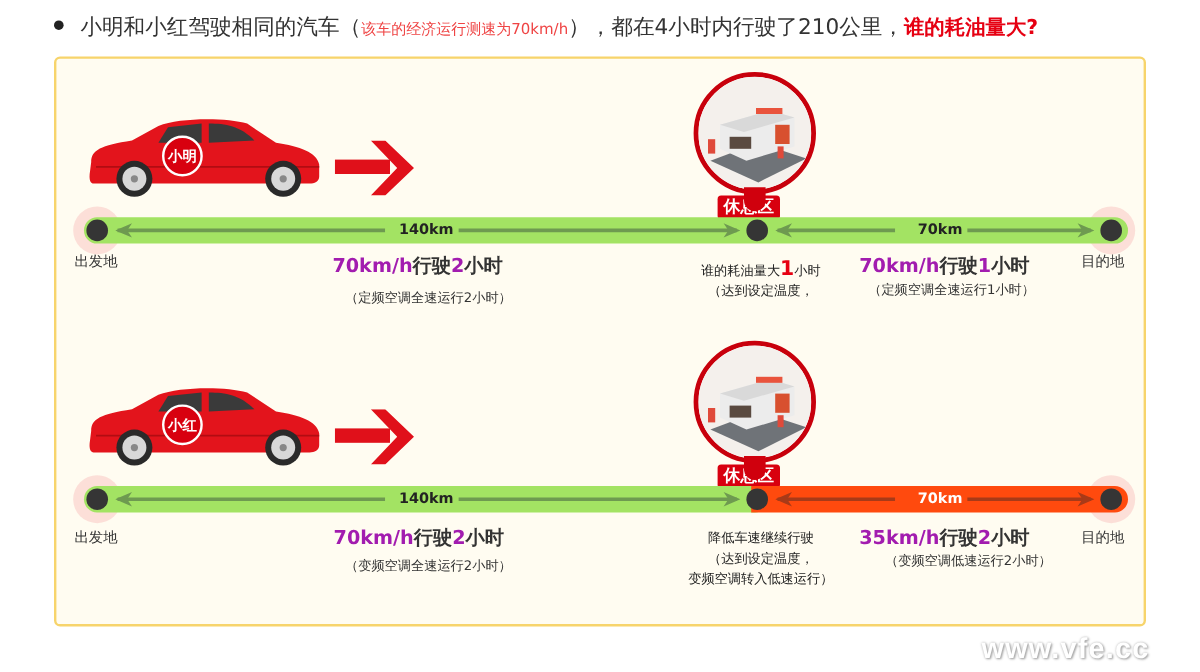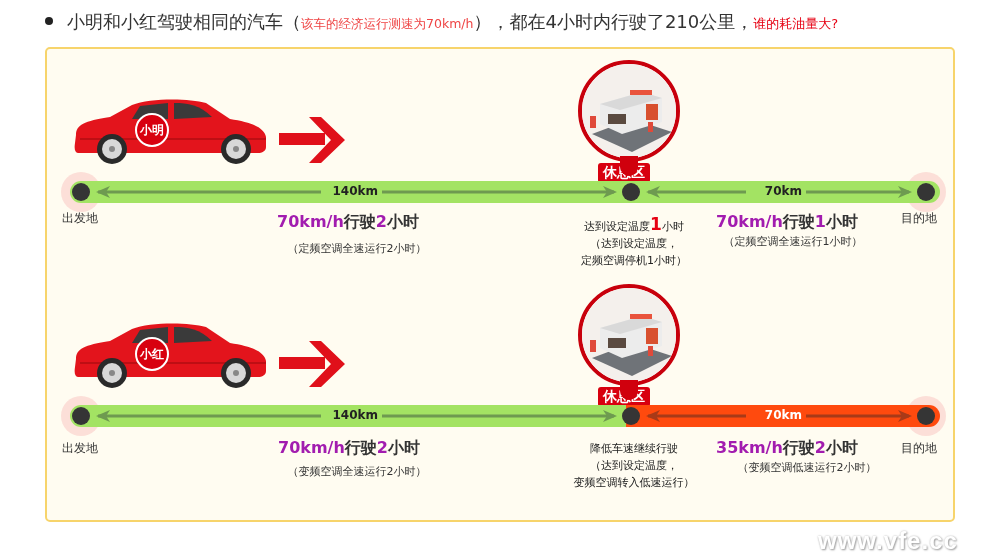--- a/index.html
+++ b/index.html
@@ -3,21 +3,21 @@
 <meta charset="utf-8">
 <style>
   * { box-sizing: border-box; margin: 0; padding: 0; }
   html, body { width: 1000px; height: 560px; background: #ffffff; overflow: hidden; }
   body { font-family: "DejaVu Sans", "Liberation Sans", sans-serif; color: #333; position: relative; }
 
   .headline { position: absolute; left: 45px; top: 10px; height: 28px; display: flex; align-items: baseline; white-space: nowrap; }
   .headline .bullet { width: 8px; height: 8px; border-radius: 50%; background: #222; display: inline-block; margin-right: 14px; transform: translateY(-3px); }
   .headline .main { font-size: 18px; color: #333; }
   .headline .small { font-size: 12.5px; color: #ef4444; }
-  .headline .q { font-size: 13px; color: #e60012; font-weight: normal; text-align: right; }
+  .headline .q { font-size: 17px; color: #e60012; font-weight: bold; text-align: right; }
 
   .panel { position: absolute; left: 45px; top: 47px; width: 910px; height: 475px; background: #fffcf1; border: 2px solid #f7d46b; border-radius: 5px; }
 
   .row { position: absolute; left: 4px; width: 1000px; height: 230px; }
   .row1 { top: 0; }
   .row2 { top: 224px; }
 
   
   .car { position: absolute; left: 66px; top: 95px; width: 200px; height: 72px; }
   .car svg { width: 200px; height: 72px; display: block; }
@@ -135,23 +135,22 @@
 
   <div class="place" style="left:58px">出发地</div>
   <div class="place" style="left:897px">目的地</div>
 
   <div class="speed" style="left:273px">
     <span class="red">70km/h</span><span>行驶</span><span class="red">2</span><span>小时</span>
   </div>
   <div class="note" style="left:273px; top:241px; width:160px;">（定频空调全速运行2小时）</div>
 
   <div class="mid">
-    <div><span>达到设定温度</span><span class="big">1</span><span>小时</span></div>
+    <div><span>谁的耗油量大</span><span class="big">1</span><span>小时</span></div>
     <div>（达到设定温度，</div>
-    <div>定频空调停机1小时）</div>
   </div>
 
   <div class="speed" style="left:712px">
     <span class="red">70km/h</span><span>行驶</span><span class="red">1</span><span>小时</span>
   </div>
   <div class="note" style="left:714px; top:234px; width:150px;">（定频空调全速运行1小时）</div>
 </div>
 
 <div class="row row2">
   <div class="car">

